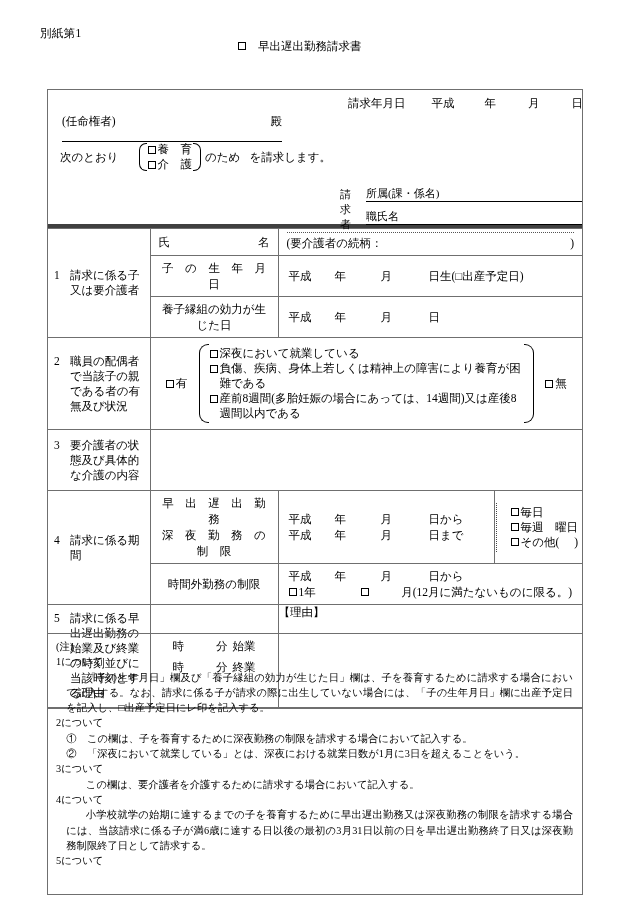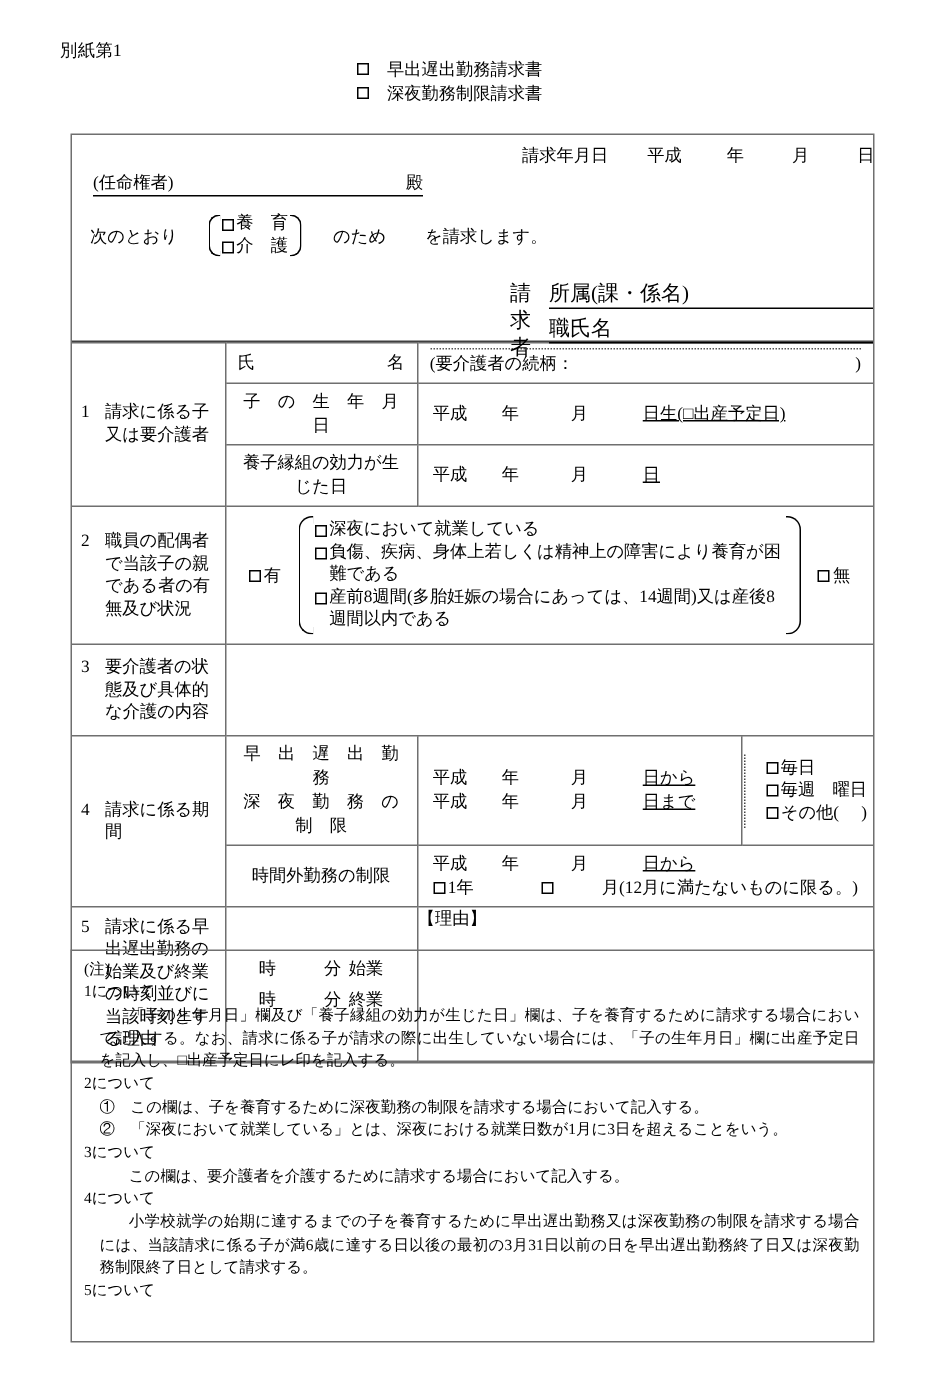--- a/index.html
+++ b/index.html
@@ -57,21 +57,21 @@
     left: 47px; top: 89px;
     width: 536px;
     border: 1px solid #6f6f6f;
     box-sizing: border-box;
   }
 
   
   .hdr {
     position: relative;
     height: 138px;
-    border-bottom: 1px solid #404040;
+    border-bottom: 4px solid #404040;
     box-sizing: border-box;
   }
   .hdr-date {
     position: absolute;
     left: 300px; top: 6px;
     display: flex;
     font-size: 11.5px;
     white-space: nowrap;
   }
   .hdr-date .lab { margin-right: 26px; }
@@ -80,21 +80,21 @@
   .hdr-date .mm { margin-right: 32px; }
 
   .appointer {
     position: absolute;
     left: 14px; top: 24px;
     width: 220px;
     border-bottom: 1px solid #000;
     display: flex;
     justify-content: space-between;
     font-size: 11.5px;
-    padding-bottom: 1px;
+    padding-bottom: 12px;
   }
 
   .claim-line {
     position: absolute;
     left: 12px; top: 52px;
     display: flex;
     align-items: center;
     font-size: 11.5px;
   }
   .claim-line .lead { margin-right: 20px; }
@@ -122,29 +122,29 @@
     border-radius: 0 7px 7px 0;
   }
   .brace-items { display: flex; flex-direction: column; }
   .bi {
     display: flex;
     align-items: center;
     line-height: 15px;
     white-space: nowrap;
   }
   .bi .cb { margin-right: 2px; }
-  .for-txt { margin: 0 21px; text-align: right; }
+  .for-txt { margin: 0 4px; text-align: right; }
   .tail-txt { margin-left: 5px; }
 
   .requester {
     position: absolute;
     left: 292px; top: 95px;
     display: flex;
     align-items: center;
-    font-size: 14px;
+    font-size: 11px;
   }
   .requester .rq-lab { margin-right: 12px; padding-top: 2px; }
   .rq-lines { display: flex; flex-direction: column; }
   .rq-line {
     width: 216px;
     border-bottom: 1px solid #000;
     padding-bottom: 1px;
     margin-bottom: 7px;
     line-height: 14px;
   }
@@ -202,21 +202,21 @@
 
   .date-line {
     display: flex;
     align-items: center;
     line-height: 16px;
     white-space: nowrap;
   }
   .date-line .hs { width: 46px; flex: none; }
   .date-line .yy { width: 46px; flex: none; }
   .date-line .mm { width: 48px; flex: none; }
-  .date-line .dd { flex: none; text-decoration: underline; }
+  .date-line .dd { flex: none; }
   .dwrap { padding: 4px 10px; }
 
   
   .spouse-cell {
     display: flex;
     align-items: center;
     padding: 6px 4px;
   }
   .spouse-yes {
     display: flex;
@@ -335,24 +335,20 @@
 <body>
 
 <div class="page">
 
   <div class="doc-number">別紙第1</div>
 
   <div class="title-list">
     <div class="title-row">
       <span class="cb"></span>
       <span>早出遅出勤務請求書</span>
-    </div>
-    <div class="title-row">
-      <span class="cb"></span>
-      <span>深夜勤務制限請求書</span>
     </div>
   </div>
 
   <div class="form-box">
 
     <div class="hdr">
 
       <div class="hdr-date">
         <span class="lab">請求年月日</span>
         <span class="hs">平成</span>

